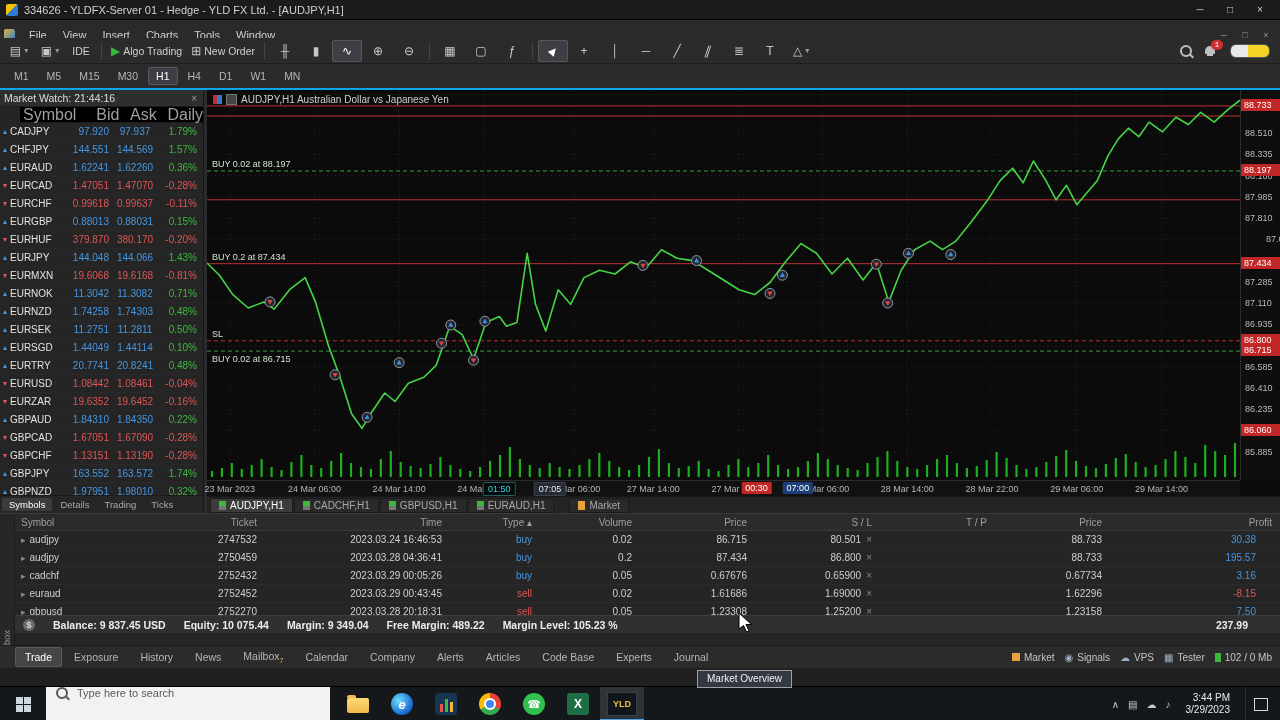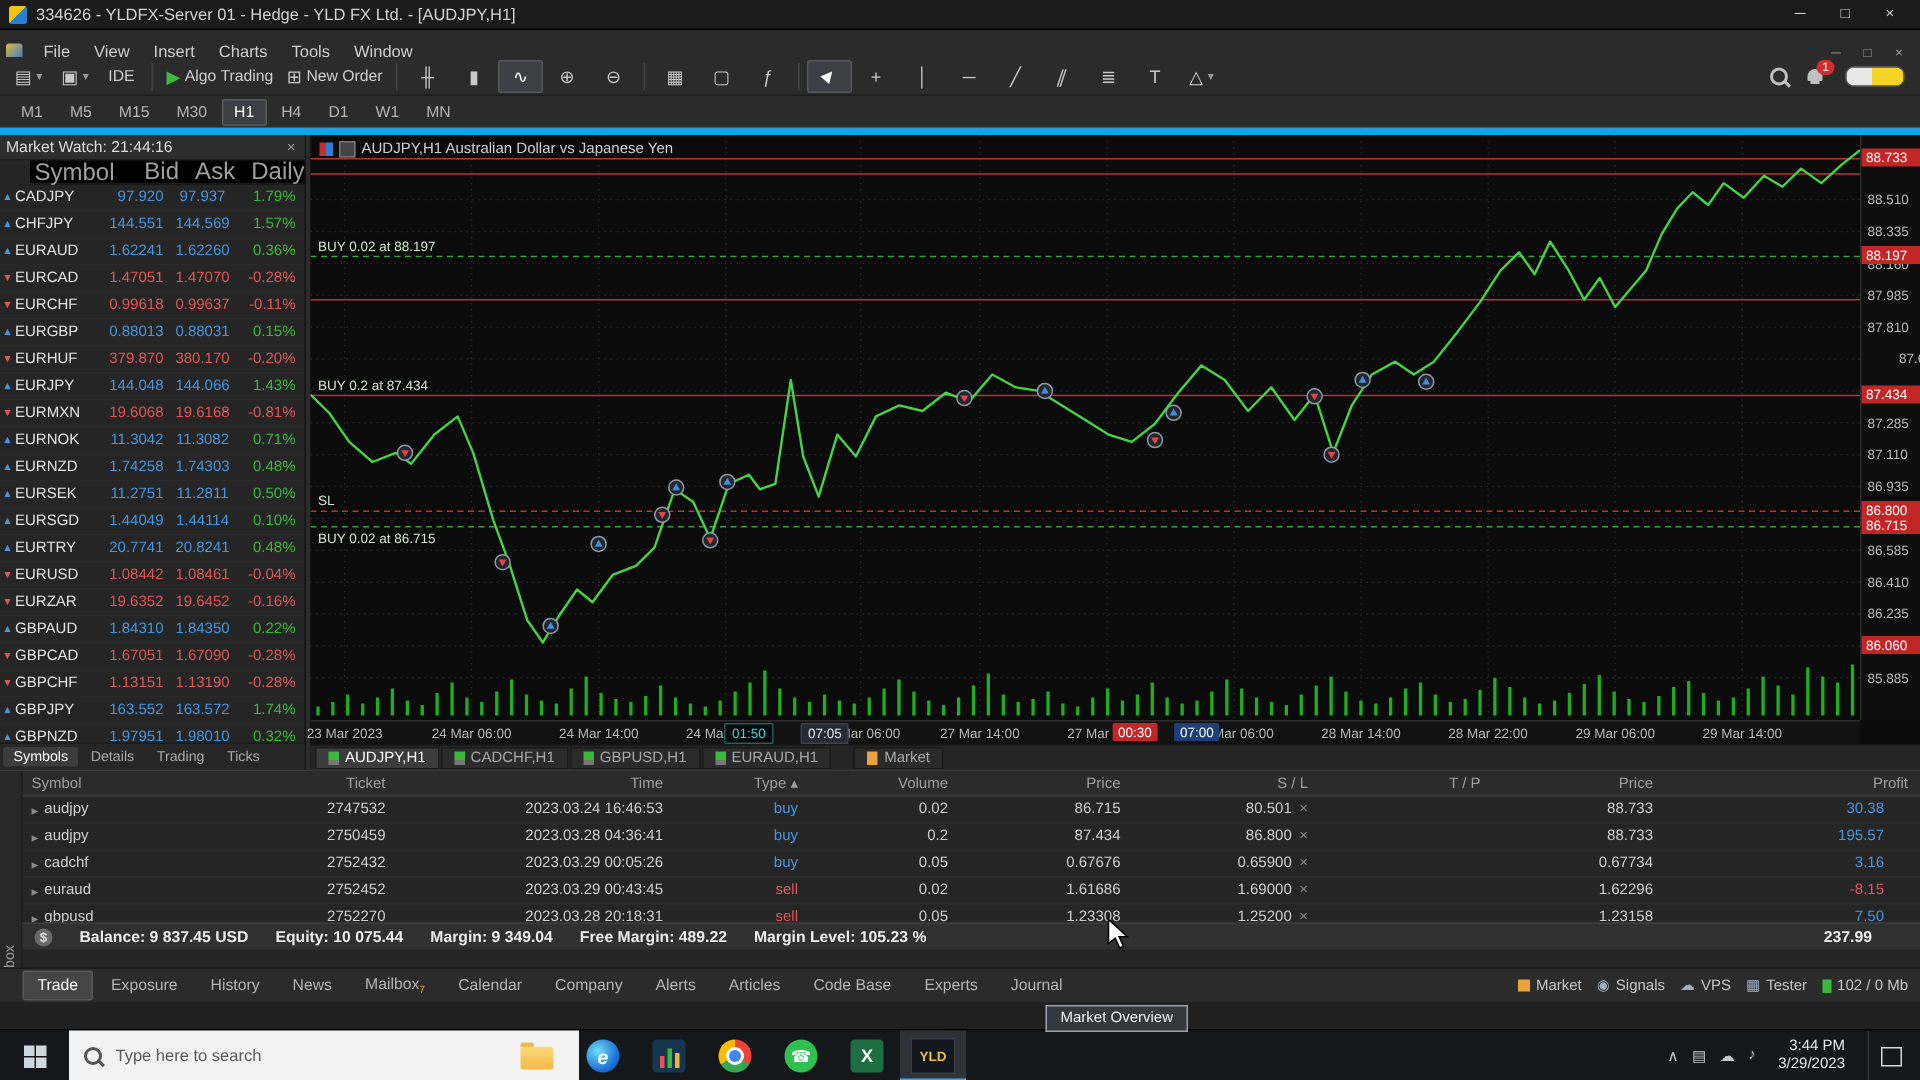--- a/index.html
+++ b/index.html
@@ -31,21 +31,21 @@
   .tsep{width:1px;height:18px;background:#444;margin:0 4px;}
   .tb-right{display:flex;align-items:center;gap:12px;padding-right:6px;}
   .mag{width:8px;height:8px;border:2px solid #c0c0c0;border-radius:50%;position:relative;}
   .mag::after{content:'';position:absolute;width:5px;height:2px;background:#c0c0c0;transform:rotate(45deg);right:-4px;bottom:-2px;}
   .bellwrap{position:relative;width:14px;height:14px;}
   .bell{position:absolute;left:1px;top:2px;width:10px;height:8px;background:#c0c0c0;border-radius:5px 5px 1px 1px;}
   .bell::after{content:'';position:absolute;left:2px;bottom:-2px;width:6px;height:2px;background:#c0c0c0;}
   .bellbadge{position:absolute;right:-5px;top:-4px;min-width:10px;height:10px;border-radius:5px;background:#d02f2f;color:#fff;font-size:8px;line-height:10px;text-align:center;padding:0 1px;}
   .capsule{width:38px;height:12px;border-radius:6px;border:1px solid #555;background:linear-gradient(90deg,#e9e9e9 0 45%,#f5d327 45%);}
   
-  .tfbar{position:absolute;left:0;top:64px;width:100%;height:26px;background:#2b2b2b;border-bottom:5px solid #0ea5e9;display:flex;align-items:center;padding:0 6px;gap:2px;box-sizing:border-box;}
+  .tfbar{position:absolute;left:0;top:64px;width:100%;height:26px;background:#2b2b2b;border-bottom:2px solid #0ea5e9;display:flex;align-items:center;padding:0 6px;gap:2px;box-sizing:border-box;}
   .tf{padding:2px 7px;font-size:10.5px;color:#b5b5b5;border:1px solid transparent;border-radius:2px;cursor:default;}
   .tf.active{background:#3d3f44;border-color:#5a5c60;color:#fff;}
   
   .mw{position:absolute;left:0;top:90px;width:204px;height:423px;background:#252525;border-right:1px solid #151515;box-sizing:border-box;display:flex;flex-direction:column;}
   .mw-head{height:16px;display:flex;align-items:center;padding:0 4px;background:#2e2e2e;border-bottom:1px solid #1c1c1c;color:#ddd;font-size:10.5px;}
   .mw-head .t{flex:1;}
   .mw-close{color:#9a9a9a;font-size:10px;padding:0 2px;}
   .mw-cols{height:15px;display:flex;align-items:center;background:#000000;border-bottom:1px solid #1c1c1c;color:#9f9f9f;font-size:16px;margin-left:20px;}
   .mwc{box-sizing:border-box;padding:0 3px;overflow:hidden;white-space:nowrap;}
   .c0{width:66px;} .c1{width:46px;text-align:right;} .c2{width:46px;text-align:center;} .c3{width:42px;text-align:right;}
@@ -107,21 +107,21 @@
   .memdot{width:6px;height:9px;background:#3cb93c;display:inline-block;}
   
   .statusstrip{position:absolute;left:0;top:668px;width:100%;height:18px;background:#202020;}
   .tooltip{position:absolute;left:697px;top:670px;height:14px;padding:1px 9px;background:#34383f;border:1px solid #9aa0a8;color:#eef1f4;font-size:10px;line-height:14px;z-index:30;}
   .cursorsvg{position:absolute;left:738px;top:612px;z-index:40;pointer-events:none;}
   
   .taskbar{position:absolute;left:0;top:686px;width:100%;height:34px;background:#15181b;border-top:1px solid #000;}
   .startw{position:absolute;left:0;top:0;width:46px;height:34px;display:flex;align-items:center;justify-content:center;}
   .winlogo{display:grid;grid-template-columns:7px 7px;grid-template-rows:7px 7px;gap:1px;}
   .winlogo i{background:#cfd8dc;}
-  .tsearch{position:absolute;left:46px;top:0;width:340px;height:34px;background:#f2f2f2;display:flex;align-items:center;gap:9px;padding:0 10px;box-sizing:border-box;}
+  .tsearch{position:absolute;left:46px;top:0;width:284px;height:34px;background:#f2f2f2;display:flex;align-items:flex-start;gap:9px;padding:0 10px;box-sizing:border-box;}
   .tsearch .mag{border-color:#555;}
   .tsearch .mag::after{background:#555;}
   .tsearch .ph{color:#5a5a5a;font-size:11px;}
   .tapps{position:absolute;left:336px;top:0;height:34px;display:flex;}
   .tapp{width:44px;height:34px;display:flex;align-items:center;justify-content:center;}
   .tapp.active{background:#2e3338;box-shadow:inset 0 -2px 0 #4aa3e8;}
   .folder{width:22px;height:15px;background:linear-gradient(#ffd977,#f2b94b);border-radius:2px;position:relative;margin-top:3px;}
   .folder::before{content:'';position:absolute;top:-3px;left:0;width:9px;height:3px;background:#f2b94b;border-radius:2px 2px 0 0;}
   .ci{width:22px;height:22px;border-radius:50%;position:relative;display:flex;align-items:center;justify-content:center;}
   .edgei{background:radial-gradient(circle at 35% 35%,#6ee0f7,#1b6ed6 65%,#123f8c);color:#fff;font-weight:bold;font-size:13px;font-style:italic;}

